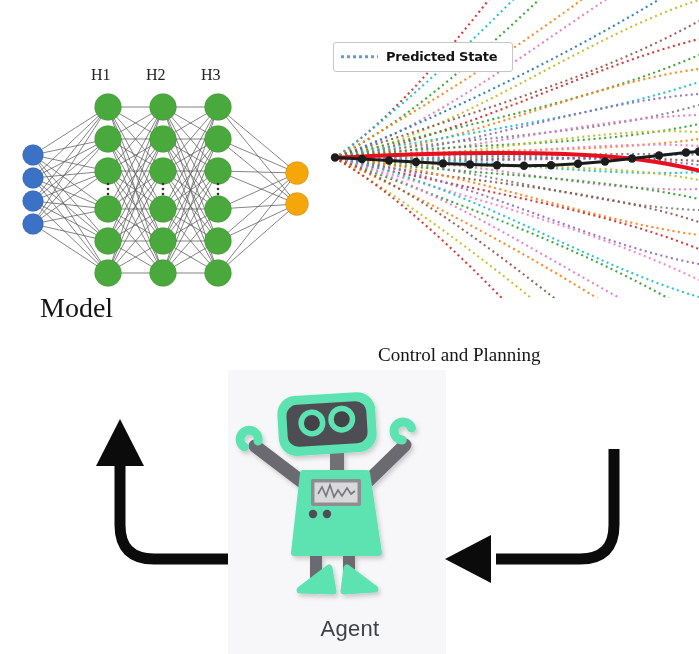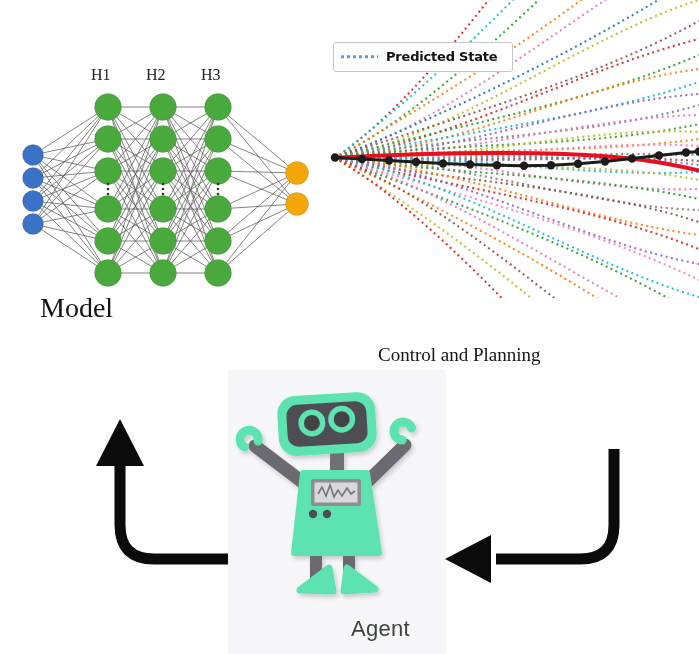--- a/index.html
+++ b/index.html
@@ -36,21 +36,21 @@
   .sw-gt{height:3.5px;background:#1c1c1c;}
   .sw-gt-dot{position:absolute;left:50%;top:50%;width:10px;height:10px;border-radius:50%;
     background:#1c1c1c;transform:translate(-50%,-50%);}
   .sw-ca{height:4.5px;background:#e8101f;}
   .legend-label{
     font-family:"DejaVu Sans","Liberation Sans",sans-serif;
     font-size:13px;font-weight:600;color:#111;white-space:nowrap;letter-spacing:-0.2px;
   }
   #bottom-svg{left:0;top:360px;}
   #agent-label{
-    left:290px;top:616px;width:120px;text-align:right;
+    left:290px;top:616px;width:120px;text-align:center;
     font-size:22px;font-weight:500;color:#3f4245;letter-spacing:0.3px;
   }
 </style>
 </head>
 <body>
 
 <svg id="nn-svg" class="abs" width="330" height="300" viewBox="0 0 330 300">
     <g stroke="#3f3f3f" stroke-width="0.75" opacity="0.85">
       <line x1="33" y1="155" x2="108" y2="107"></line>
       <line x1="33" y1="155" x2="108" y2="139"></line>

